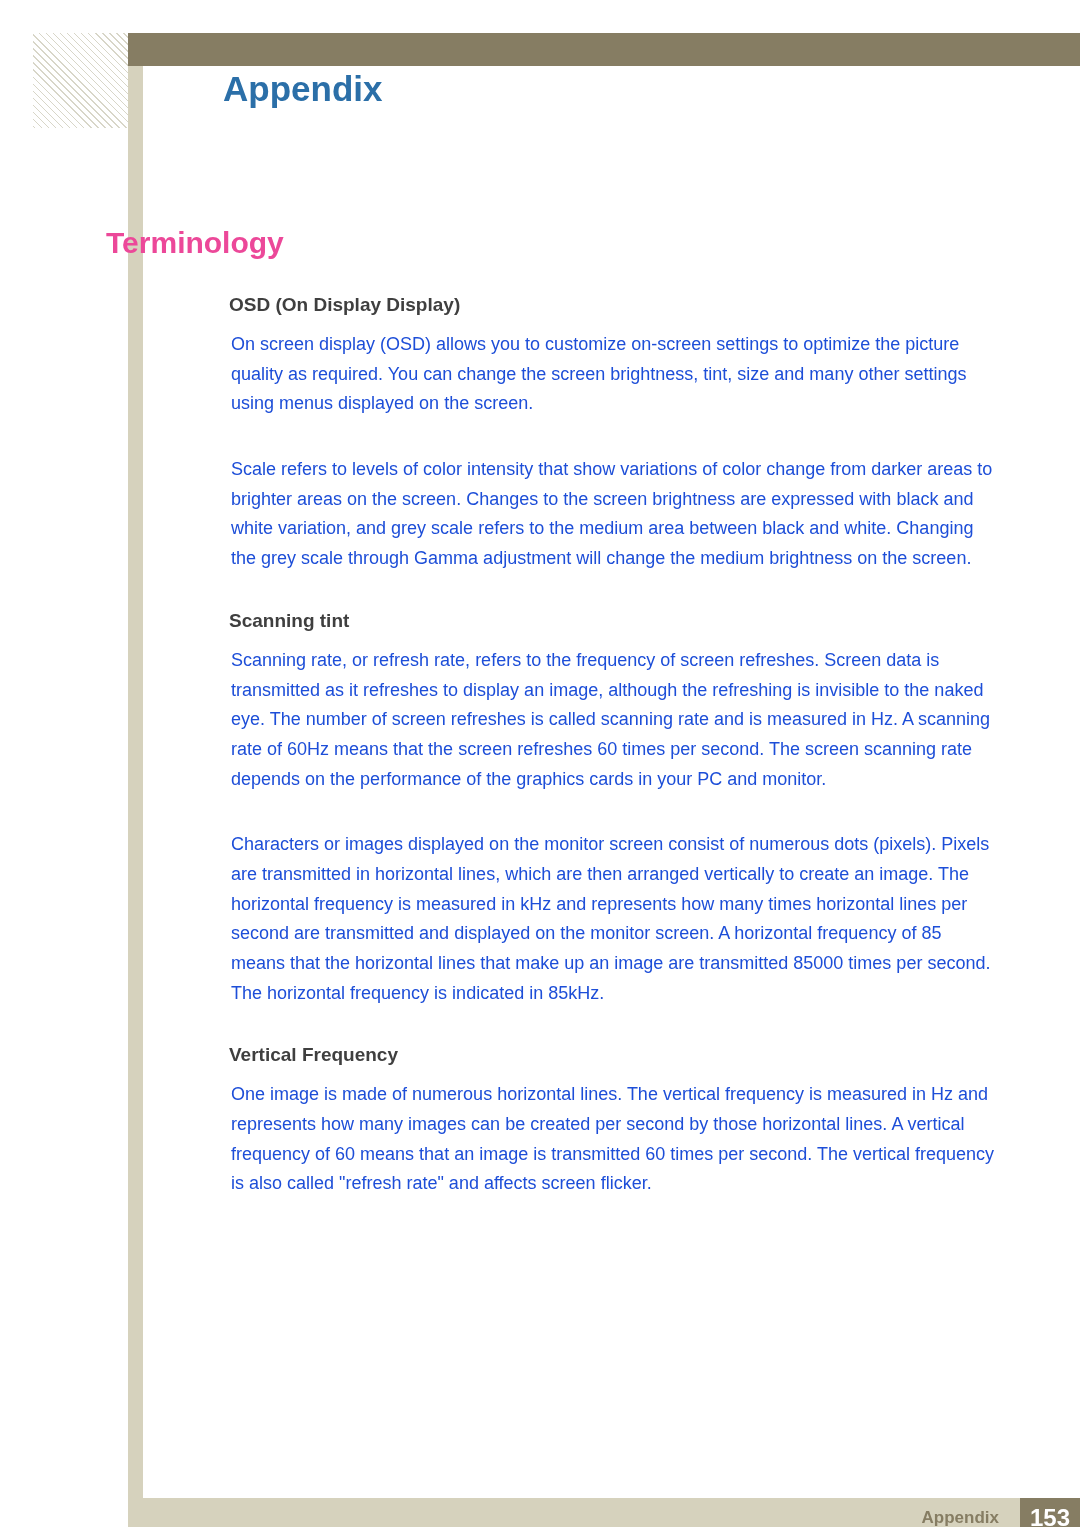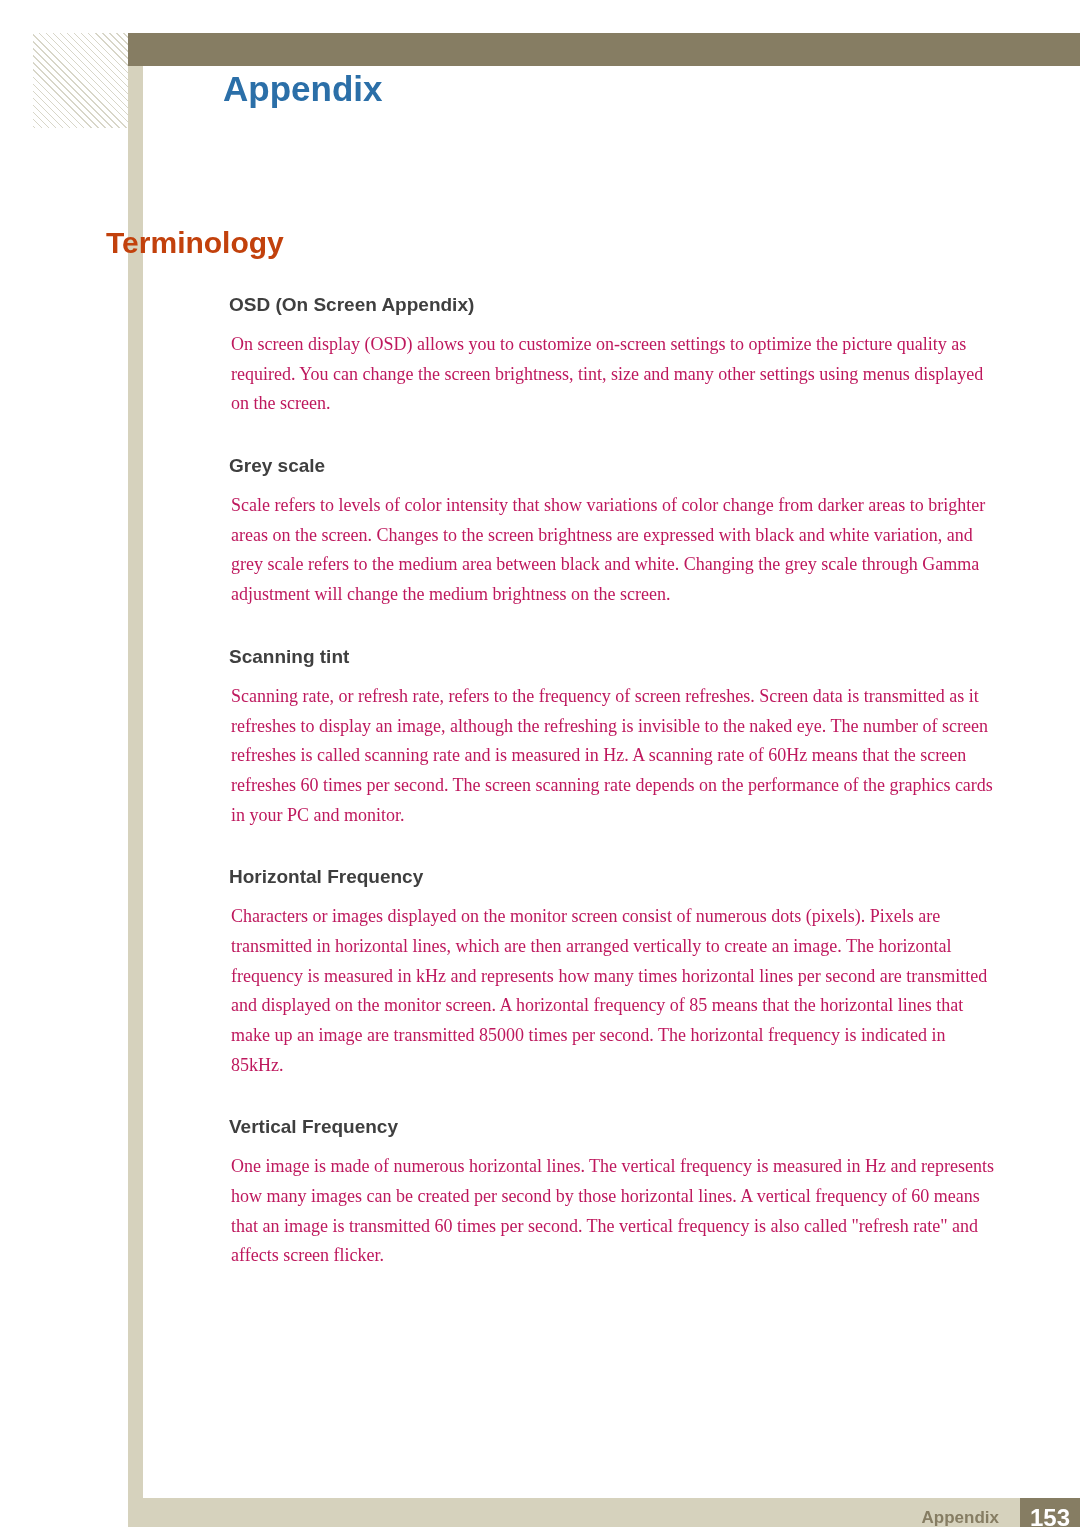--- a/index.html
+++ b/index.html
@@ -51,42 +51,41 @@
   font-size: 35px;
   font-weight: bold;
   color: #2b6fa8;
 }
 .section-title {
   position: absolute;
   top: 193px;
   left: 73px;
   font-size: 30px;
   font-weight: bold;
-  color: #c2410c;
+  color: #ec4899;
 }
 .content {
   position: absolute;
   top: 250px;
   left: 185px;
   right: 80px;
   color: #555;
 }
 .term-title {
   font-size: 19px;
   font-weight: bold;
   color: #3f3f3f;
   margin-bottom: 14px;
 }
 .term-body {
   font-size: 18px;
   line-height: 1.65;
-  color: #be185d;
+  color: #1d4ed8;
   margin-bottom: 36px;
   padding-left: 2px;
-  font-family: Liberation Serif, serif;
 }
 .footer {
   position: absolute;
   bottom: 0;
   left: 95px;
   right: 0;
   height: 40px;
   background: #d6d2bd;
   display: flex;
   align-items: center;
@@ -115,31 +114,29 @@
 <body>
 
 <div class="corner-decoration"></div>
 <div class="header-bar"></div>
 <div class="left-bar"></div>
 
 <div class="page-title">Appendix</div>
 <div class="section-title">Terminology</div>
 
 <div class="content">
-  <div class="term-title">OSD (On Screen Appendix)</div>
+  <div class="term-title">OSD (On Display Display)</div>
   <div class="term-body">On screen display (OSD) allows you to customize on-screen settings to optimize the picture quality as required. You can change the screen brightness, tint, size and many other settings using menus displayed on the screen.</div>
 
 
-  <div class="term-title">Grey scale</div>
   <div class="term-body">Scale refers to levels of color intensity that show variations of color change from darker areas to brighter areas on the screen. Changes to the screen brightness are expressed with black and white variation, and grey scale refers to the medium area between black and white. Changing the grey scale through Gamma adjustment will change the medium brightness on the screen.</div>
 
   <div class="term-title">Scanning tint</div>
   <div class="term-body">Scanning rate, or refresh rate, refers to the frequency of screen refreshes. Screen data is transmitted as it refreshes to display an image, although the refreshing is invisible to the naked eye. The number of screen refreshes is called scanning rate and is measured in Hz. A scanning rate of 60Hz means that the screen refreshes 60 times per second. The screen scanning rate depends on the performance of the graphics cards in your PC and monitor.</div>
 
-  <div class="term-title">Horizontal Frequency</div>
   <div class="term-body">Characters or images displayed on the monitor screen consist of numerous dots (pixels). Pixels are transmitted in horizontal lines, which are then arranged vertically to create an image. The horizontal frequency is measured in kHz and represents how many times horizontal lines per second are transmitted and displayed on the monitor screen. A horizontal frequency of 85 means that the horizontal lines that make up an image are transmitted 85000 times per second. The horizontal frequency is indicated in 85kHz.</div>
 
   <div class="term-title">Vertical Frequency</div>
   <div class="term-body">One image is made of numerous horizontal lines. The vertical frequency is measured in Hz and represents how many images can be created per second by those horizontal lines. A vertical frequency of 60 means that an image is transmitted 60 times per second. The vertical frequency is also called "refresh rate" and affects screen flicker.</div>
 </div>
 
 <div class="footer">
   <span class="footer-label">Appendix</span>
   <span class="footer-page-box">153</span>
 </div>

